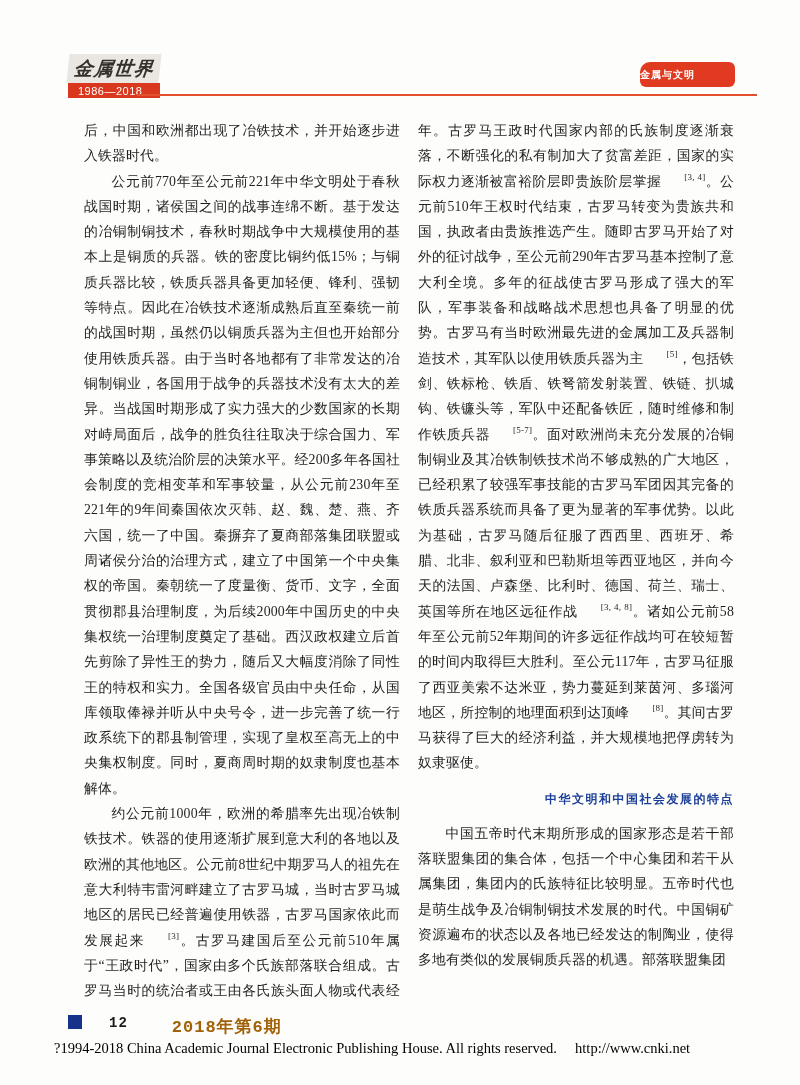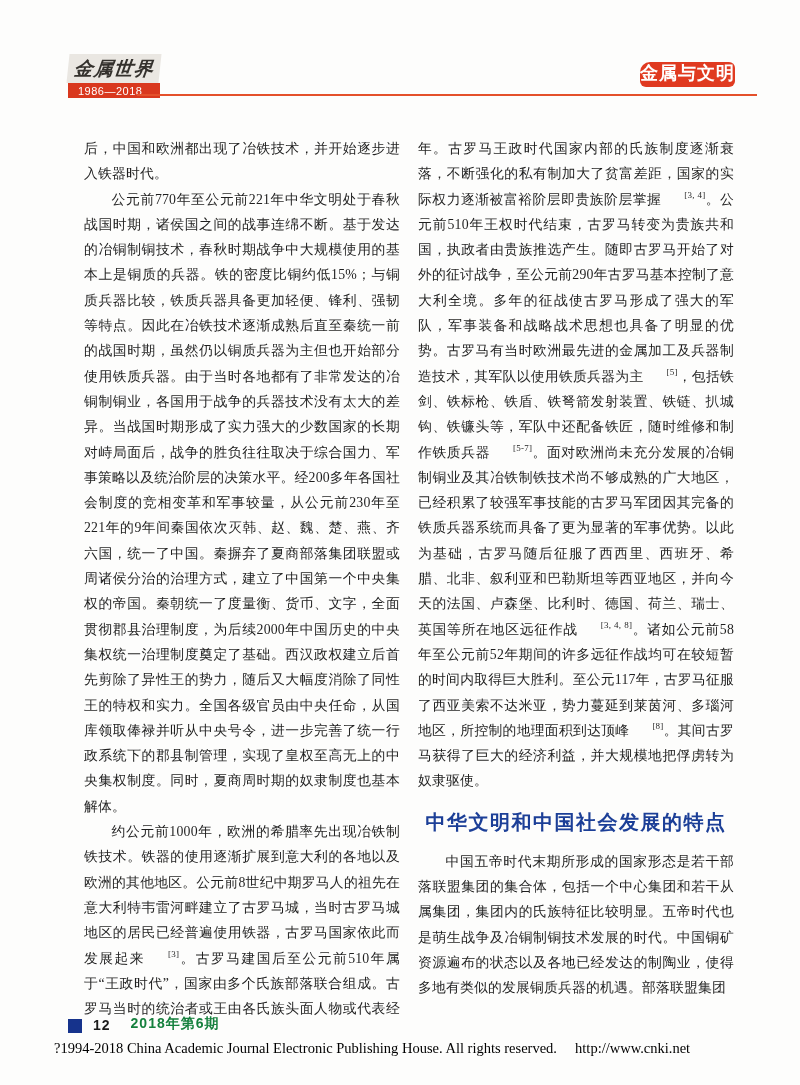--- a/index.html
+++ b/index.html
@@ -22,56 +22,57 @@
     letter-spacing:1px;transform:skewX(-6deg);
   }
   .logo-years{
     background:#d9381e;color:#ffffff;height:15px;
     font-family:"Liberation Sans", sans-serif;font-size:11px;
     display:flex;align-items:center;padding-left:10px;letter-spacing:0.5px;
   }
   .badge{
     position:absolute;left:640px;top:62px;width:95px;height:25px;
     background:#e03a20;color:#ffffff;
-    font-family:Liberation Mono, monospace;font-weight:bold;font-size:18px;
+    font-family:Liberation Sans, sans-serif;font-weight:bold;font-size:10px;
     line-height:25px;text-align:left;letter-spacing:1px;
     border-radius:10px 6px 6px 6px;
   }
   .rule{
     position:absolute;left:137px;top:94px;width:620px;height:2px;
     background:#e4502b;
   }
 
   
   .columns{
-    position:absolute;left:84px;top:136px;width:650px;
+    position:absolute;left:84px;top:118px;width:650px;
     display:flex;gap:18px;
   }
   .col{width:316px;height:882px;overflow:hidden;}
   .para{
     margin:0;font-size:13.8px;line-height:25.3px;color:#1f1f1f;
     text-align:justify;letter-spacing:0.2px;
   }
   .para.indent{text-indent:2em;}
   .para sup{font-size:9px;line-height:0;margin-left:23px;}
   .section-heading{
     font-family:"Liberation Sans", sans-serif;
-    font-size:20px;font-weight:bold;color:#1c3f97;
-    text-align:center;margin:15px 0 13px;letter-spacing:1.5px;
+    font-size:12px;font-weight:bold;color:#1c3f97;
+    text-align:right;margin:15px 0 13px;letter-spacing:1.5px;
   }
 
   
   .pagefoot{
     position:absolute;left:68px;top:1015px;
-    display:flex;align-items:flex-end;
-    font-family:Liberation Sans, sans-serif;
+    display:flex;align-items:flex-start;
+    font-family:Liberation Mono, monospace;
+    gap:16px;
   }
   .sq{width:14px;height:14px;background:#16338c;display:inline-block;}
   .pnum{margin-left:11px;font-weight:bold;font-size:14px;color:#1b1b1b;letter-spacing:1px;}
-  .issue{margin-left:20px;font-weight:bold;font-size:14px;color:#15803d;letter-spacing:1px;}
+  .issue{margin-left:28px;font-weight:bold;font-size:17px;color:#a16207;letter-spacing:1px;}
 
   .watermark{
     position:absolute;left:54px;top:1040px;
     font-size:14.5px;color:#000000;white-space:pre;
     font-family:"Liberation Serif", serif;
   }
 </style>
 </head>
 <body>
 

